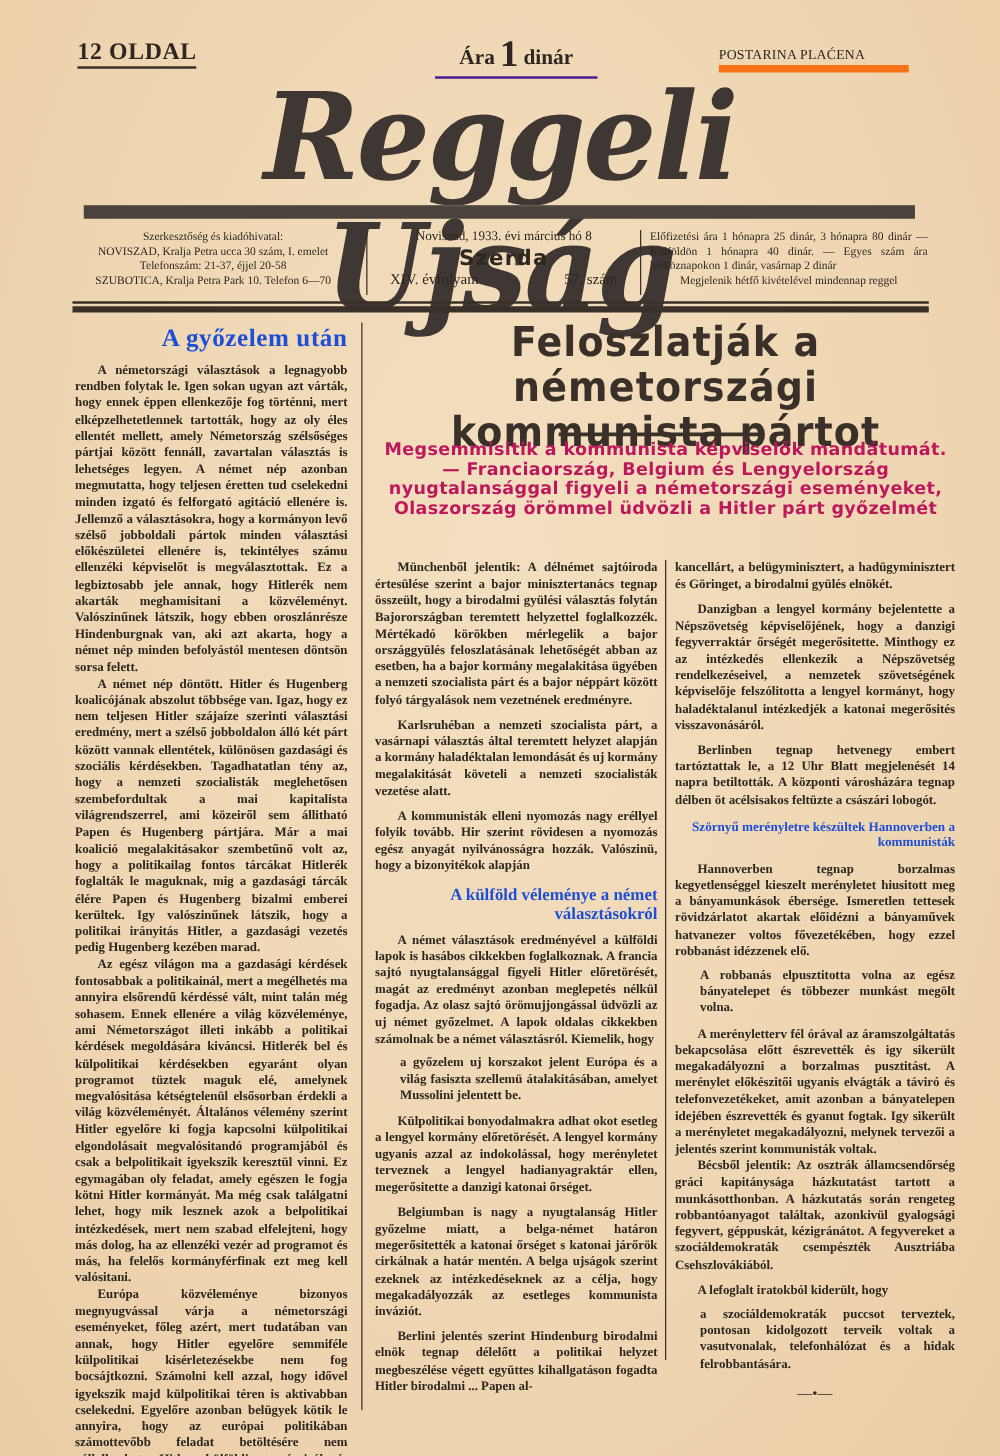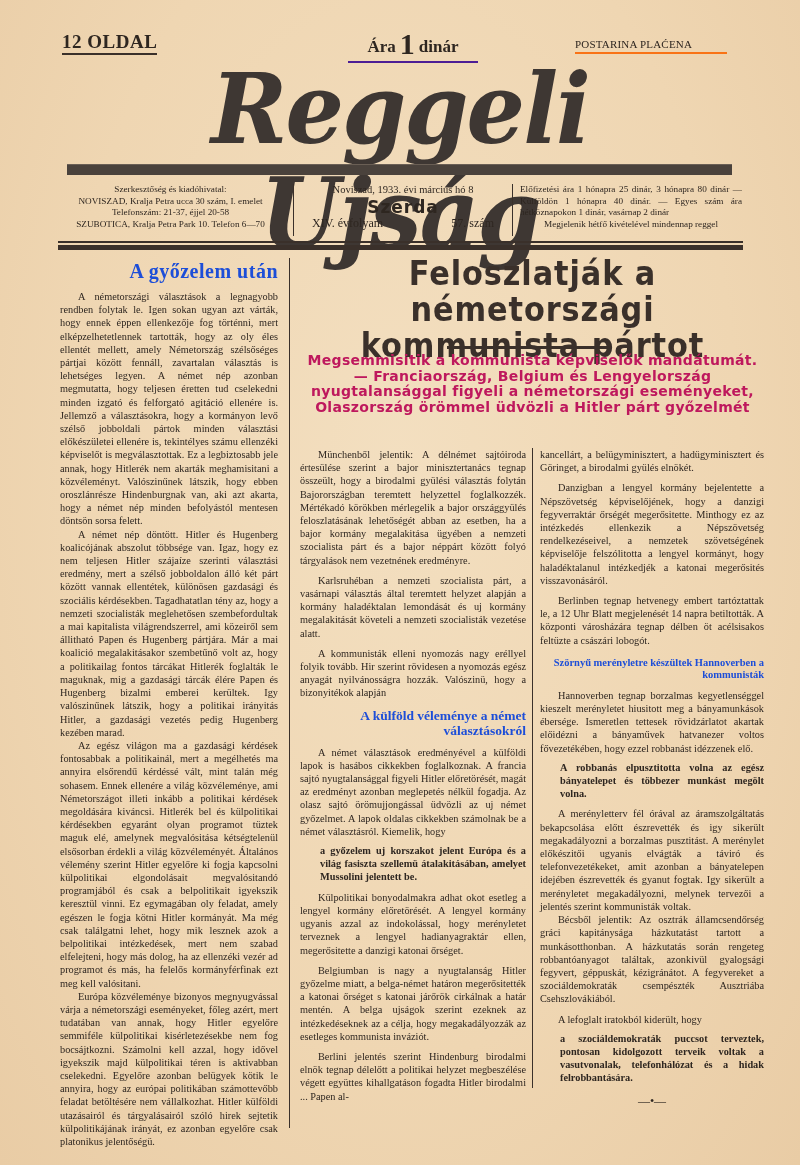--- a/index.html
+++ b/index.html
@@ -8,35 +8,35 @@
     background:#f0d9b7;
     background-image: radial-gradient(ellipse at 50% 40%, #f3dfc0 0%, #efd6b2 60%, #e9cca5 100%);
     color:#2e2620;
     font-family:"Liberation Serif", "DejaVu Serif", serif;
   }
   .abs { position:absolute; }
   .top-left { left:62px; top:32px; font-size:19px; font-weight:bold; letter-spacing:0.5px; border-bottom:2px solid #3a302a; padding-bottom:1px; line-height:20px;}
   .top-center { left:348px; top:30px; width:130px; text-align:center; font-weight:bold; border-bottom:2px solid #4c1d95; line-height:28px; }
   .top-center .small { font-size:17px; }
   .top-center .big { font-size:30px; vertical-align:-2px; }
-  .top-right { left:575px; top:38px; width:152px; font-size:11px; letter-spacing:0.2px; border-bottom:2px solid #f97316; padding-bottom:2px; }
+  .top-right { left:575px; top:38px; width:152px; font-size:11px; letter-spacing:0.2px; border-bottom:6px solid #f97316; padding-bottom:2px; }
   .masthead { left:60px; top:62px; width:680px; text-align:center; font-family:"DejaVu Serif", serif; font-style:italic; font-weight:bold; font-size:92px; letter-spacing:-2px; color:#3e3733; line-height:100px; transform:scaleY(1.05); }
   .masthead-rule { left:67px; top:164px; width:665px; height:10px; background:#4a423c; border-top:1px solid #6a5f55; }
   .info { top:184px; font-size:9.2px; line-height:11.5px; }
   .info-left { left:58px; width:225px; text-align:center; }
   .info-mid { left:293px; width:218px; border-left:1px solid #3a302a; border-right:1px solid #3a302a; height:52px; }
   .info-mid .date { text-align:center; font-size:10.5px; }
   .info-mid .day { text-align:center; font-family:"DejaVu Sans", sans-serif; font-weight:bold; font-size:17px; line-height:22px; letter-spacing:1px; }
   .info-mid .row { display:flex; justify-content:space-between; padding:0 18px; font-size:12px; }
   .info-right { left:520px; width:222px; text-align:justify; }
   .info-right .last { text-align:center; }
   .info-rule1 { left:58px; top:241px; width:685px; height:2px; background:#3a302a; }
   .info-rule2 { left:58px; top:245px; width:685px; height:5px; background:#3a302a; }
   .col { font-size:10.3px; line-height:13.2px; text-align:justify; hyphens:auto; }
-  .col p { margin:0; text-indent:18px; }
+  .col p { margin:0; text-indent:18px;font-weight:bold; }
   .col p.sp { margin-top:7px; }
   .col p.indent-block { text-indent:0; padding-left:20px; font-weight:bold; margin-top:6px; }
   .h-small { font-family:Liberation Serif, serif; font-weight:bold; text-align:right; color:#1d4ed8; }
   .col1 { left:60px; top:258px; width:218px; }
   .col1 .h { font-size:20px; line-height:26px; margin-bottom:6px; letter-spacing:0.5px; }
   .vrule { width:1px; background:#3a302a; }
   .main-head { left:300px; top:256px; width:465px; text-align:center; font-family:"DejaVu Sans", sans-serif; font-weight:bold; font-size:33px; line-height:36px; letter-spacing:1px; color:#3a302a; transform:scaleX(0.92); transform-origin:center; }
   .main-rule { left:447px; top:346px; width:160px; height:3px; background:#3a302a; }
   .sub-head { left:305px; top:353px; width:455px; text-align:center; font-family:"DejaVu Sans", sans-serif; font-weight:bold; font-size:14px; line-height:15.5px; letter-spacing:0.3px; color:#be185d; }
   .col2 { left:300px; top:448px; width:226px; }

